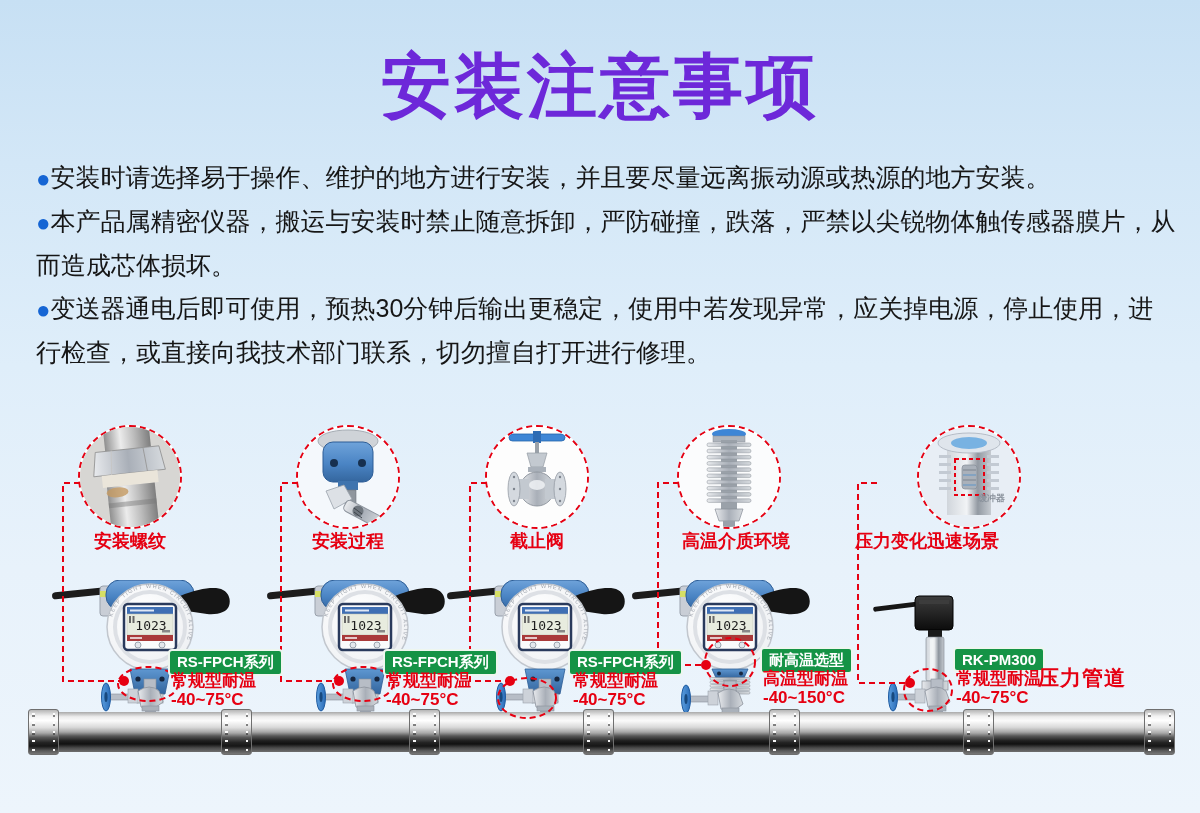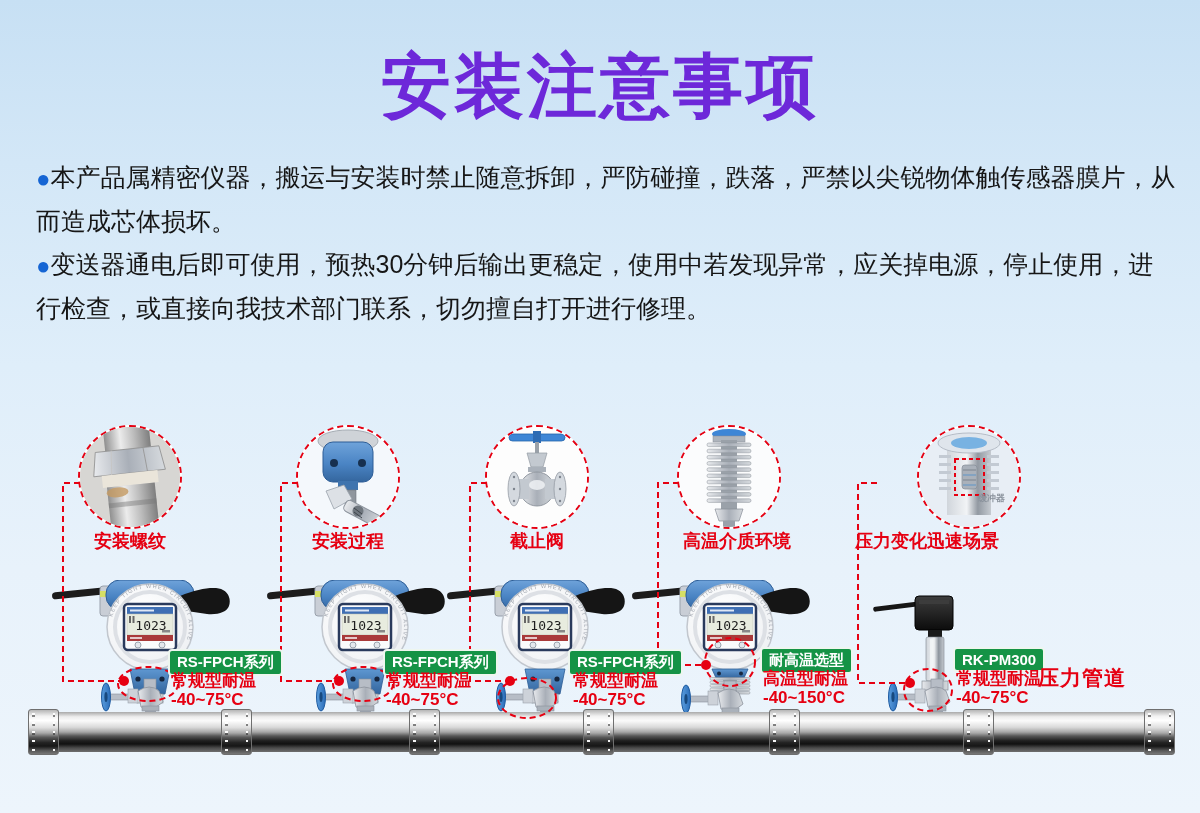--- a/index.html
+++ b/index.html
@@ -169,20 +169,21 @@
       <rect x="77" y="101" width="26" height="9" fill="url(#gMetal)" stroke="#868d96" stroke-width="0.7"></rect>
       <rect x="84" y="110" width="12" height="5" fill="#99a0aa"></rect>
       <use href="#g-valve" transform="translate(40,98)"></use>
     </g>
   </defs>
 </svg>
 
 <h1 class="page-title">安装注意事项</h1>
 
 <div class="notes">
+  <p><span class="bullet-dot">●</span><span>安装时请选择易于操作、维护的地方进行安装，并且要尽量远离振动源或热源的地方安装。</span></p>
   <p><span class="bullet-dot">●</span><span>本产品属精密仪器，搬运与安装时禁止随意拆卸，严防碰撞，跌落，严禁以尖锐物体触传感器膜片，从而造成芯体损坏。</span></p>
   <p><span class="bullet-dot">●</span><span>变送器通电后即可使用，预热30分钟后输出更稳定，使用中若发现异常，应关掉电源，停止使用，进行检查，或直接向我技术部门联系，切勿擅自打开进行修理。</span></p>
 </div>
 
 <div class="callout-circle" style="left:78px;">
   <svg width="104" height="104" viewBox="0 0 104 104">
     <rect width="104" height="104" fill="#d7d6d3"></rect>
     <g transform="rotate(-6 52 52)">
       <rect x="30" y="-8" width="46" height="32" fill="url(#gMetalV2)"></rect>
       <polygon points="20,24 84,24 88,48 16,48" fill="url(#gMetal)" stroke="#8f8f8f" stroke-width="0.8"></polygon>
@@ -275,21 +276,21 @@
     <line x1="46" y1="55" x2="59" y2="55" stroke="#7c848e" stroke-width="1"></line>
     <line x1="46" y1="60" x2="59" y2="60" stroke="#5f96c8" stroke-width="1.2"></line>
     <rect x="38" y="34" width="29" height="36" fill="none" stroke="#e60012" stroke-width="2" stroke-dasharray="4 3"></rect>
     <text x="88" y="76" font-size="9" text-anchor="end" fill="#8a929c">缓冲器</text>
   </svg>
 </div>
 
 <div class="callout-label" style="left:45px;">安装螺纹</div>
 <div class="callout-label" style="left:263px;">安装过程</div>
 <div class="callout-label" style="left:452px;">截止阀</div>
-<div class="callout-label" style="left:652px;">高温介质环境</div>
+<div class="callout-label" style="left:620px;text-align:right;">高温介质环境</div>
 <div class="callout-label" style="left:842px;">压力变化迅速场景</div>
 
 <svg class="xmtr" style="left:50px;" viewBox="0 0 200 135">
     <use href="#g-xmtr-big"></use>
   </svg>
 <svg class="xmtr" style="left:265px;" viewBox="0 0 200 135">
     <use href="#g-xmtr-big"></use>
   </svg>
 <svg class="xmtr" style="left:445px;" viewBox="0 0 200 135">
     <use href="#g-xmtr-big"></use>

